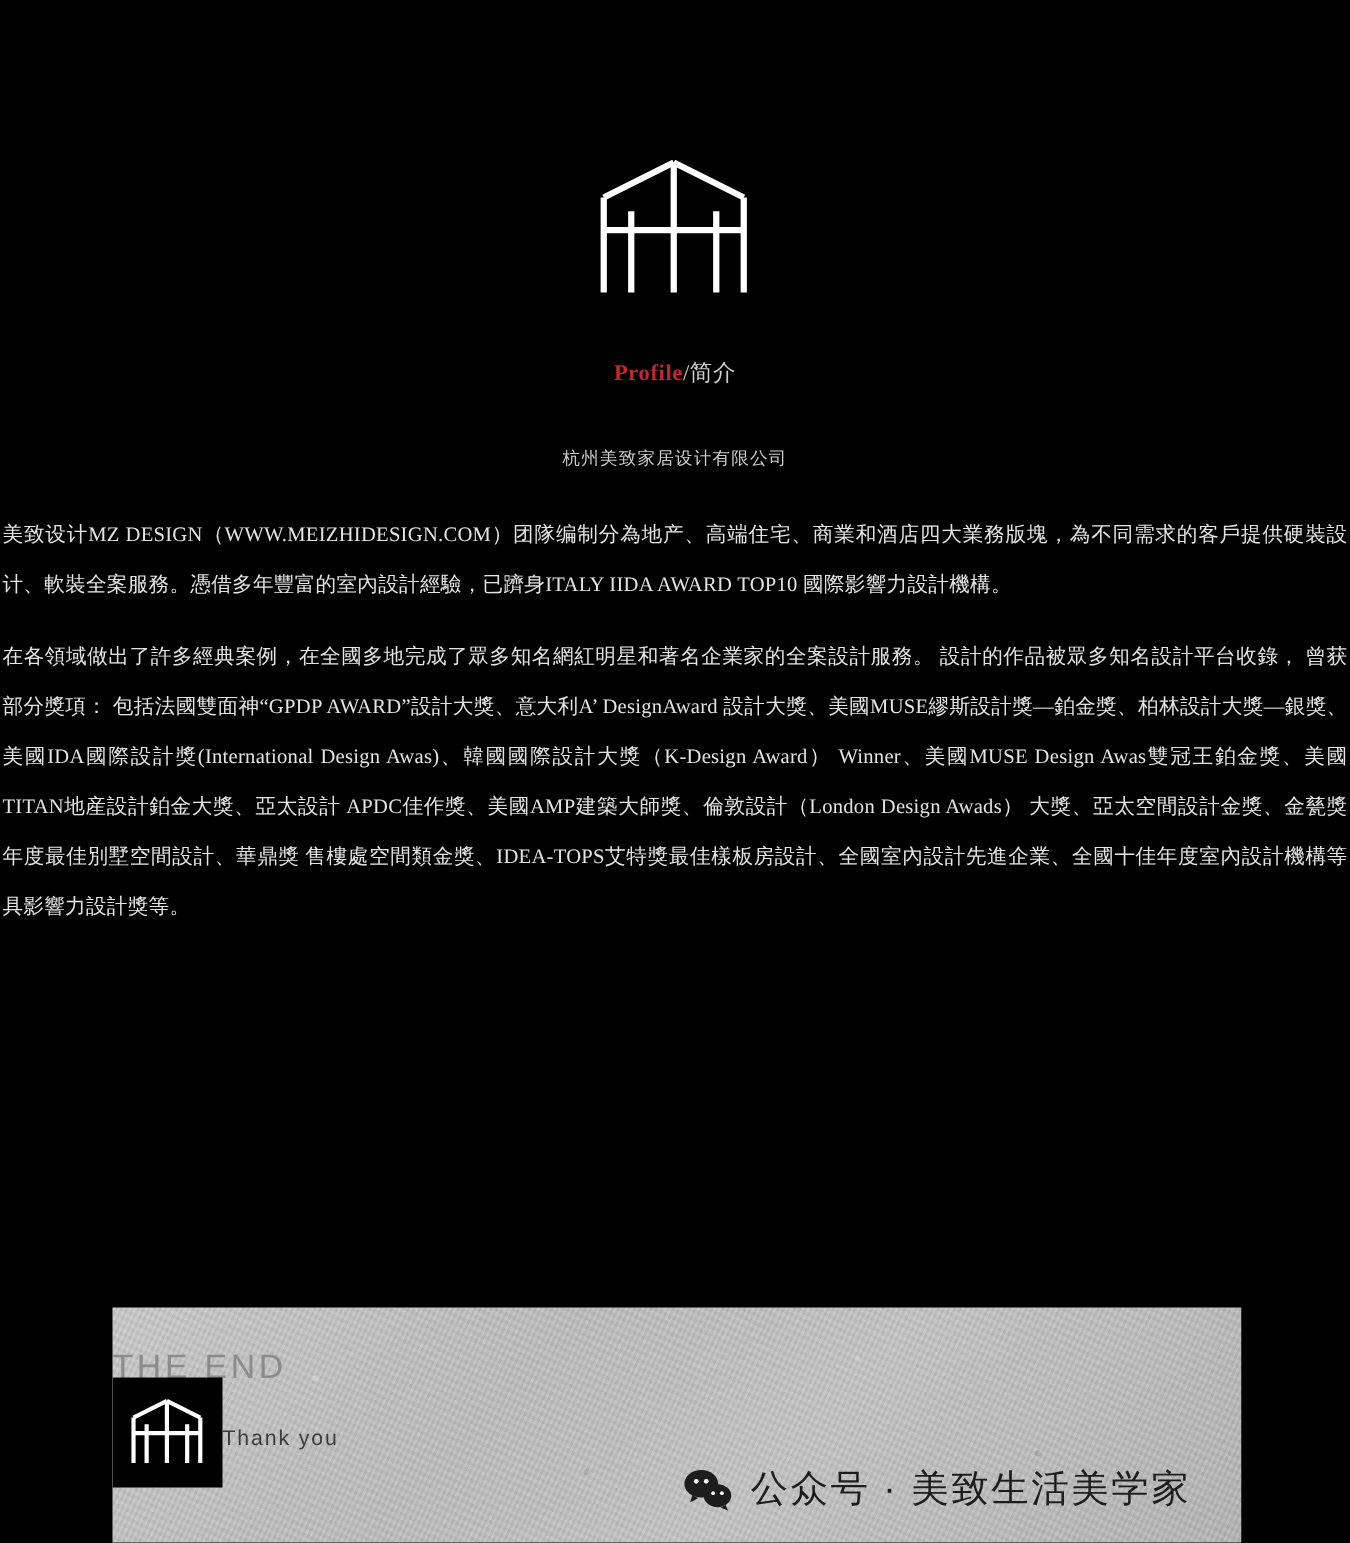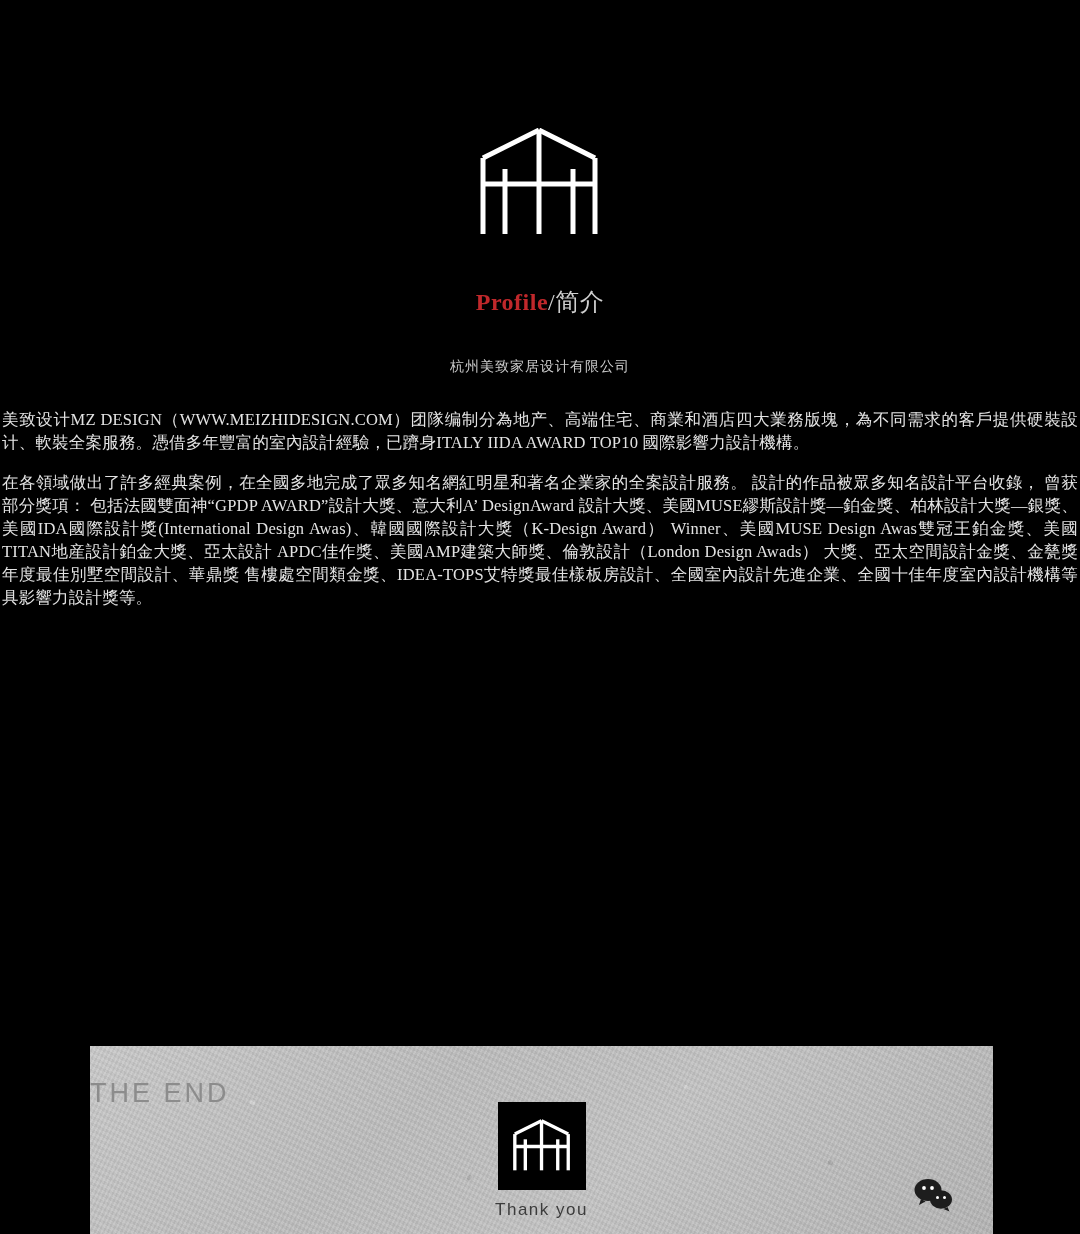--- a/index.html
+++ b/index.html
@@ -28,21 +28,21 @@
   }
   .logo-svg { display: block; }
 
   
   .profile-heading {
     position: absolute;
     top: 286px;
     left: 0;
     width: 1080px;
     text-align: center;
-    font-size: 24px;
+    font-size: 18px;
     letter-spacing: .5px;
     font-family: "Liberation Serif", serif;
   }
   .profile-heading .en {
     color: #c0282b;
     font-weight: bold;
   }
   .profile-heading .sep { color: #cfcfcf; }
   .profile-heading .zh { color: #cfcfcf; }
 
@@ -62,21 +62,21 @@
   
   .body-copy {
     position: absolute;
     top: 408px;
     left: 0;
     width: 1080px;
     padding: 0 2px;
   }
   .para {
     font-size: 16.5px;
-    line-height: 23px;
+    line-height: 40px;
     color: #e3e3e3;
     text-align: justify;
     text-justify: inter-ideograph;
     letter-spacing: .2px;
     margin: 0;
   }
   .para + .para { margin-top: 17px; }
 
   
   .end-banner {
@@ -116,21 +116,21 @@
     font-weight: 400;
     z-index: 2;
   }
 
   .end-logo-block {
     position: absolute;
     left: 0;
     top: 56px;
     width: 903px;
     display: flex;
-    flex-direction: column;
+    flex-direction: row;
     align-items: center;
     z-index: 3;
   }
   .end-logo-square {
     width: 88px;
     height: 88px;
     background: #000;
     display: flex;
     align-items: center;
     justify-content: center;
@@ -227,15 +227,16 @@
         <ellipse cx="28" cy="21.5" rx="11" ry="9.2"></ellipse>
         <path d="M34.5 29 L36.5 33.5 L30.5 31 Z"></path>
       </g>
       <g fill="#ffffff">
         <circle cx="11" cy="10" r="1.9"></circle>
         <circle cx="19" cy="10" r="1.9"></circle>
         <circle cx="24.5" cy="19.5" r="1.5"></circle>
         <circle cx="31.5" cy="19.5" r="1.5"></circle>
       </g>
     </svg>
+    <span class="wechat-text">公众号 · 美致生活美学家</span>
   </div>
 
 </div>
 
 </body></html>

